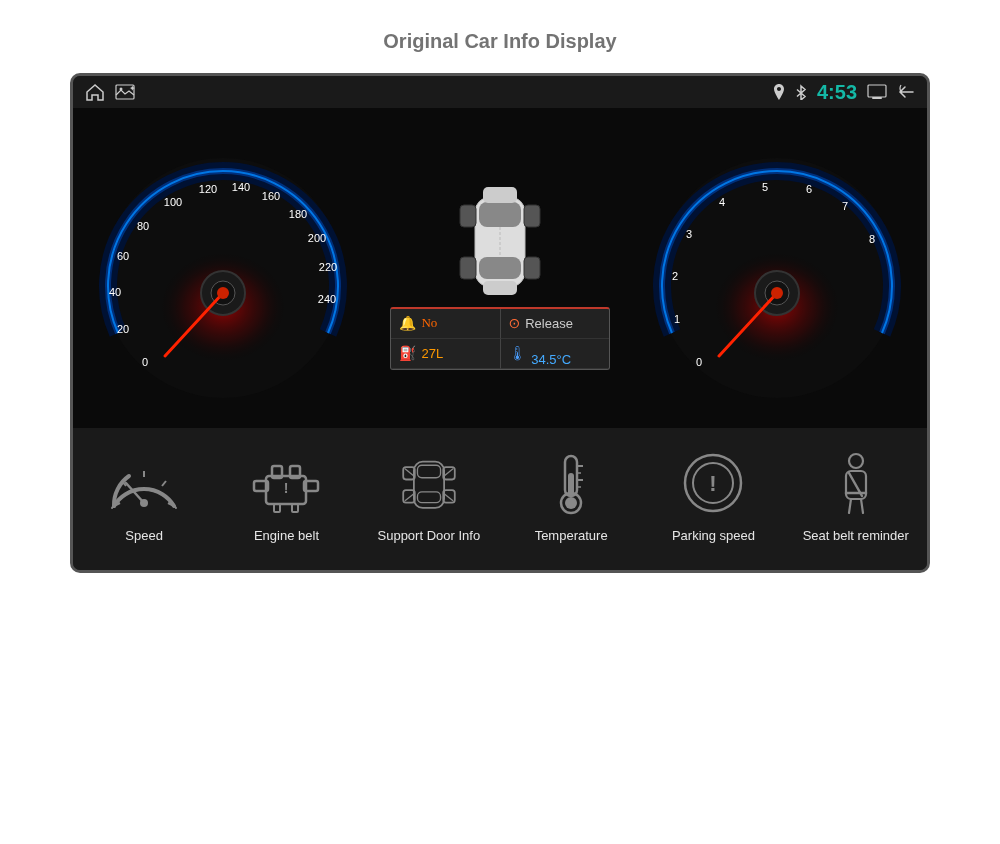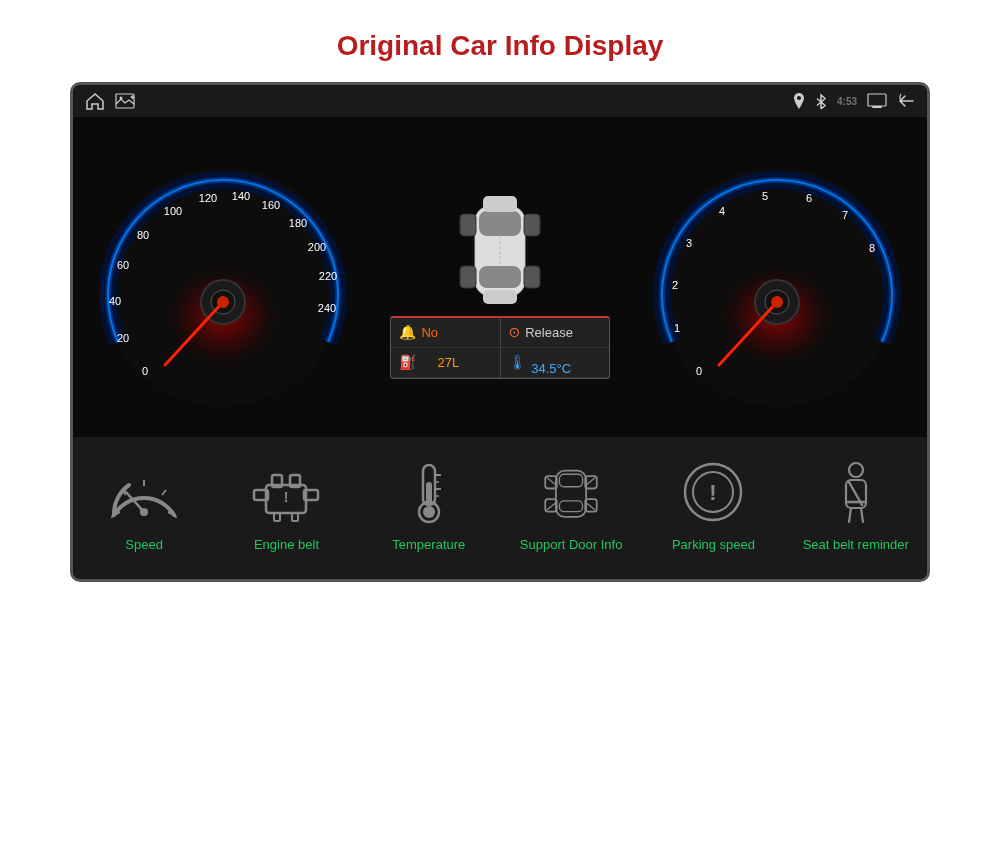--- a/index.html
+++ b/index.html
@@ -14,23 +14,23 @@
     .page-container {
       width: 1000px;
       height: 844px;
       background: #fff;
       display: flex;
       flex-direction: column;
       align-items: center;
     }
 
     .main-title {
-      font-size: 28px;
+      font-size: 20px;
       font-weight: bold;
-      color: #b91c1c;
+      color: #737373;
       margin-top: 30px;
       margin-bottom: 20px;
     }
 
     
     .dashboard-wrapper {
       width: 860px;
       background: #2a2a2a;
       border: 3px solid #555;
       border-radius: 10px;
@@ -159,21 +159,21 @@
 
     .feature-icon-area {
       width: 80px;
       height: 70px;
       display: flex;
       align-items: center;
       justify-content: center;
     }
 
     .feature-label {
-      color: #22c55e;
+      color: #e5e5e5;
       font-size: 13px;
       text-align: center;
       line-height: 1.3;
     }
   </style>
 </head>
 <body>
 
 <div class="page-container">
 
@@ -197,21 +197,21 @@
       </div>
       <div class="status-bar-right">
 
         <svg width="12" height="16" viewBox="0 0 12 16">
           <path d="M6 0C3.2 0 1 2.2 1 5c0 3.5 5 11 5 11s5-7.5 5-11c0-2.8-2.2-5-5-5zm0 7c-1.1 0-2-.9-2-2s.9-2 2-2 2 .9 2 2-.9 2-2 2z" fill="#ccc"></path>
         </svg>
 
         <svg width="12" height="16" viewBox="0 0 12 16">
           <path d="M6 2L10 5.5L6 9V2zM6 9L10 12.5L6 16V9zM2 5.5L6 9M2 12.5L6 9" stroke="#ccc" stroke-width="1.5" fill="none"></path>
         </svg>
-        <span style="color:#737373;font-size:10px;font-weight:bold;">4:53</span>
+        <span style="color:#14b8a6;font-size:20px;font-weight:bold;">4:53</span>
 
         <svg width="20" height="16" viewBox="0 0 20 16">
           <rect x="1" y="1" width="18" height="12" rx="1" stroke="#ccc" stroke-width="1.2" fill="none"></rect>
           <rect x="5" y="13" width="10" height="2" rx="1" fill="#ccc"></rect>
         </svg>
 
         <svg width="18" height="16" viewBox="0 0 18 16">
           <path d="M16 8H4M8 3L3 8L8 13" stroke="#ccc" stroke-width="1.5" stroke-linecap="round" fill="none"></path>
           <path d="M4 8 Q2 4, 4 1" stroke="#ccc" stroke-width="1.2" fill="none"></path>
         </svg>
@@ -284,31 +284,31 @@
             <rect x="69" y="80" width="16" height="22" rx="4" fill="#555" stroke="#333" stroke-width="1"></rect>
 
             <line x1="45" y1="50" x2="45" y2="80" stroke="#999" stroke-width="0.5" stroke-dasharray="3,2"></line>
           </svg>
         </div>
 
         <div class="info-box">
           <div class="info-row">
             <div class="info-cell">
               <span class="info-icon">🔔</span>
-              <span style="color:#ff6600;">No</span>
+              <span style="color:#ff6600;font-family:Liberation Serif, serif;">No</span>
             </div>
             <div class="info-cell">
               <span class="info-icon">⊙</span>
               <span style="color:#ccc;">Release</span>
             </div>
           </div>
           <div class="info-row">
             <div class="info-cell">
               <span class="info-icon">⛽</span>
-              <span style="color:#ff9900;margin-left:16px;">27L</span>
+              <span style="color:#ff9900;">27L</span>
             </div>
             <div class="info-cell">
               <span class="info-icon-blue">🌡</span>
               <span style="color:#44aaff;margin-top:12px;">34.5°C</span>
             </div>
           </div>
         </div>
       </div>
 
       <div class="gauge-container">
@@ -387,65 +387,65 @@
 
             <rect x="28" y="53" width="6" height="8" rx="1" fill="none" stroke="#888" stroke-width="2"></rect>
             <rect x="46" y="53" width="6" height="8" rx="1" fill="none" stroke="#888" stroke-width="2"></rect>
           </svg>
         </div>
         <span class="feature-label">Engine belt</span>
       </div>
 
       <div class="feature-item">
         <div class="feature-icon-area">
+          <svg viewBox="0 0 90 65" width="90" height="65">
+
+            <rect x="28" y="8" width="34" height="52" rx="10" fill="none" stroke="#888" stroke-width="2"></rect>
+
+            <rect x="32" y="12" width="26" height="14" rx="5" fill="none" stroke="#888" stroke-width="1.5"></rect>
+
+            <rect x="32" y="42" width="26" height="12" rx="5" fill="none" stroke="#888" stroke-width="1.5"></rect>
+
+            <rect x="16" y="14" width="13" height="14" rx="3" fill="none" stroke="#888" stroke-width="2"></rect>
+            <rect x="61" y="14" width="13" height="14" rx="3" fill="none" stroke="#888" stroke-width="2"></rect>
+
+            <rect x="16" y="40" width="13" height="14" rx="3" fill="none" stroke="#888" stroke-width="2"></rect>
+            <rect x="61" y="40" width="13" height="14" rx="3" fill="none" stroke="#888" stroke-width="2"></rect>
+
+            <line x1="28" y1="24" x2="18" y2="16" stroke="#888" stroke-width="1.5"></line>
+            <line x1="28" y1="44" x2="18" y2="52" stroke="#888" stroke-width="1.5"></line>
+            <line x1="62" y1="24" x2="72" y2="16" stroke="#888" stroke-width="1.5"></line>
+            <line x1="62" y1="44" x2="72" y2="52" stroke="#888" stroke-width="1.5"></line>
+          </svg>
+        </div>
+        <span class="feature-label">Support Door Info</span>
+      </div>
+
+      <div class="feature-item">
+        <div class="feature-icon-area">
           <svg viewBox="0 0 80 65" width="80" height="65">
 
             <rect x="34" y="5" width="12" height="40" rx="6" fill="none" stroke="#888" stroke-width="2.5"></rect>
 
             <rect x="37" y="22" width="6" height="23" rx="3" fill="#888"></rect>
 
             <circle cx="40" cy="52" r="10" fill="none" stroke="#888" stroke-width="2.5"></circle>
             <circle cx="40" cy="52" r="6" fill="#888"></circle>
 
             <line x1="46" y1="15" x2="52" y2="15" stroke="#888" stroke-width="2"></line>
             <line x1="46" y1="22" x2="50" y2="22" stroke="#888" stroke-width="1.5"></line>
             <line x1="46" y1="29" x2="52" y2="29" stroke="#888" stroke-width="2"></line>
             <line x1="46" y1="36" x2="50" y2="36" stroke="#888" stroke-width="1.5"></line>
           </svg>
         </div>
         <span class="feature-label">Temperature</span>
       </div>
 
       <div class="feature-item">
         <div class="feature-icon-area">
-          <svg viewBox="0 0 90 65" width="90" height="65">
-
-            <rect x="28" y="8" width="34" height="52" rx="10" fill="none" stroke="#888" stroke-width="2"></rect>
-
-            <rect x="32" y="12" width="26" height="14" rx="5" fill="none" stroke="#888" stroke-width="1.5"></rect>
-
-            <rect x="32" y="42" width="26" height="12" rx="5" fill="none" stroke="#888" stroke-width="1.5"></rect>
-
-            <rect x="16" y="14" width="13" height="14" rx="3" fill="none" stroke="#888" stroke-width="2"></rect>
-            <rect x="61" y="14" width="13" height="14" rx="3" fill="none" stroke="#888" stroke-width="2"></rect>
-
-            <rect x="16" y="40" width="13" height="14" rx="3" fill="none" stroke="#888" stroke-width="2"></rect>
-            <rect x="61" y="40" width="13" height="14" rx="3" fill="none" stroke="#888" stroke-width="2"></rect>
-
-            <line x1="28" y1="24" x2="18" y2="16" stroke="#888" stroke-width="1.5"></line>
-            <line x1="28" y1="44" x2="18" y2="52" stroke="#888" stroke-width="1.5"></line>
-            <line x1="62" y1="24" x2="72" y2="16" stroke="#888" stroke-width="1.5"></line>
-            <line x1="62" y1="44" x2="72" y2="52" stroke="#888" stroke-width="1.5"></line>
-          </svg>
-        </div>
-        <span class="feature-label">Support Door Info</span>
-      </div>
-
-      <div class="feature-item">
-        <div class="feature-icon-area">
           <svg viewBox="0 0 80 65" width="80" height="65">
 
             <circle cx="40" cy="32" r="28" fill="none" stroke="#888" stroke-width="2.5"></circle>
 
             <circle cx="40" cy="32" r="20" fill="none" stroke="#888" stroke-width="2"></circle>
 
             <text x="40" y="40" fill="#888" font-size="22" text-anchor="middle" font-weight="bold">!</text>
           </svg>
         </div>
         <span class="feature-label">Parking speed</span>

